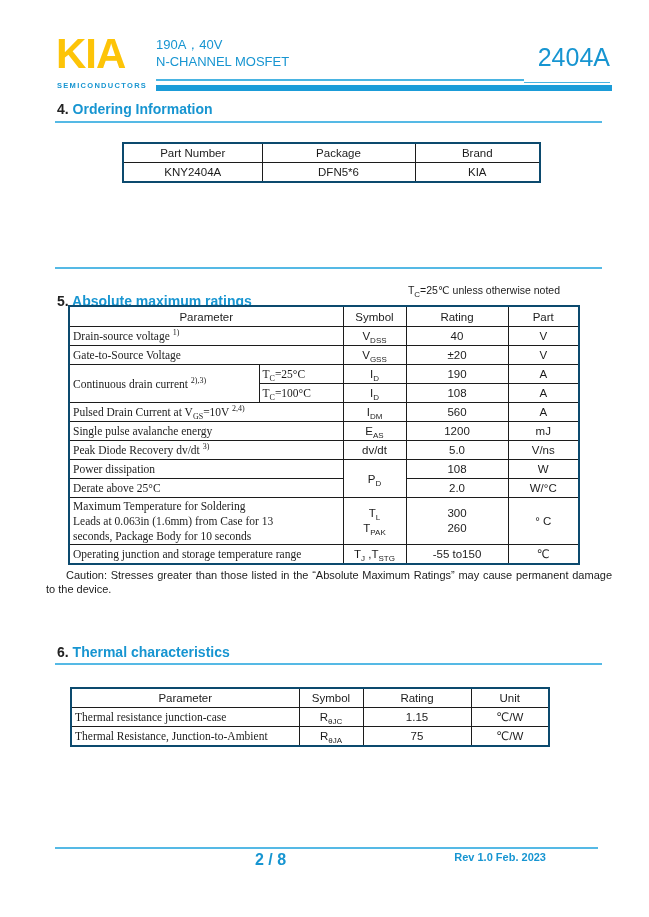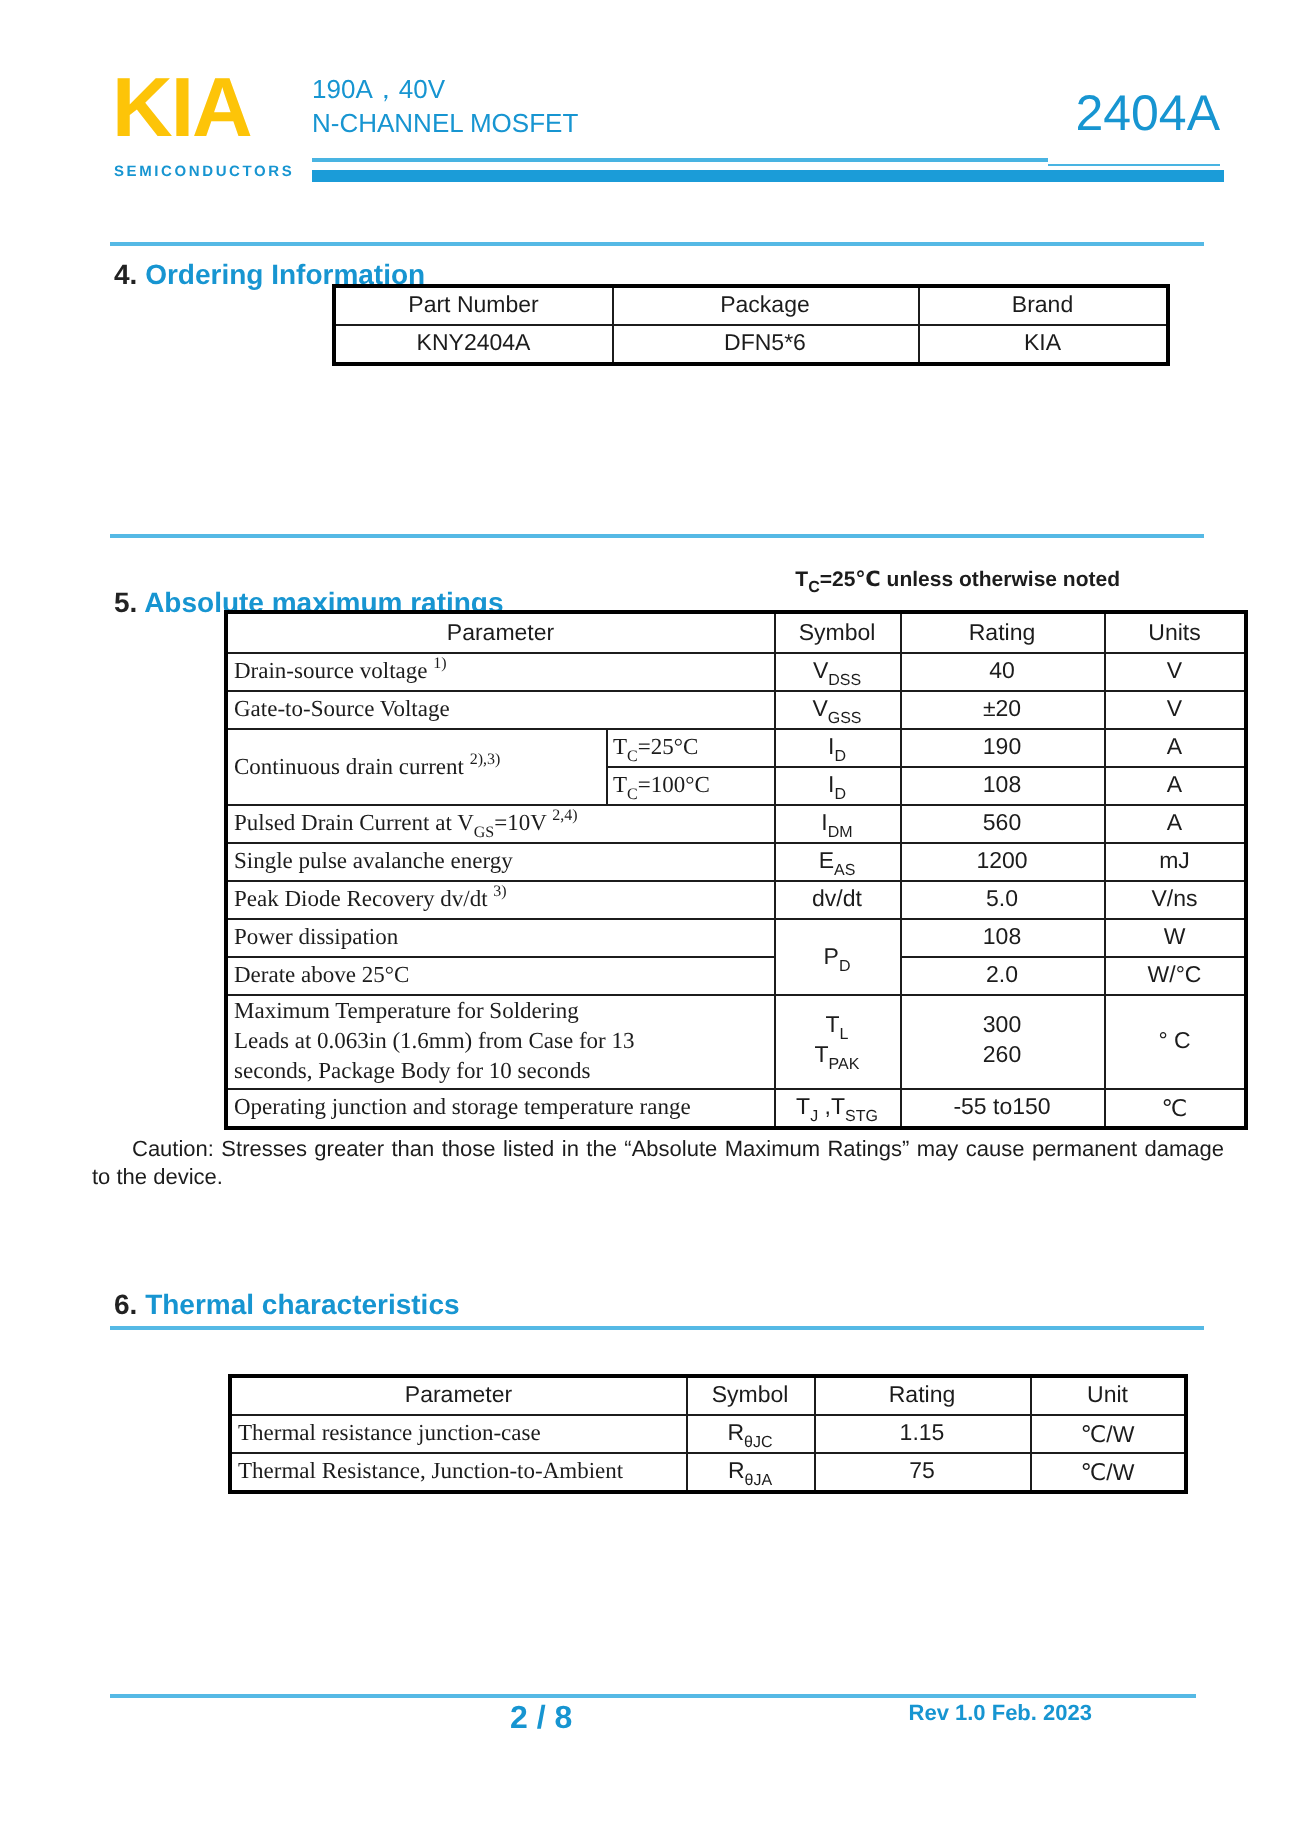--- a/index.html
+++ b/index.html
@@ -15,29 +15,29 @@
   .hline2{position:absolute;left:524px;top:82px;width:86px;height:1px;background:#49b4e2;}
   .hbar{position:absolute;left:156px;top:85px;width:456px;height:6px;background:#1b9cd8;}
 
   
   .sec{position:absolute;left:57px;font-size:14px;font-weight:700;white-space:nowrap;}
   .sec .num{color:#222;}
   .sec .title{color:#1795d1;}
   .rule{position:absolute;left:55px;width:547px;height:2px;background:#55b9e5;}
 
   
-  table.tbl{border-collapse:collapse;table-layout:fixed;position:absolute;background:#fff;border:2px solid #000000;margin-left:44px;}
+  table.tbl{border-collapse:collapse;table-layout:fixed;position:absolute;background:#fff;border:2px solid #0c4a6e;}
   table.tbl td{border:1px solid #1c1c1c;font-size:11.5px;color:#1c1c1c;height:18px;padding:0 3px;vertical-align:middle;overflow:hidden;}
   td.c{text-align:center;padding:0;}
   td.l{text-align:left;padding-left:5px;font-family:Liberation Serif, serif;}
   td.ml{white-space:normal;line-height:15px;font-size:11px;padding-top:2px;padding-bottom:2px;}
   sup{font-size:8px;vertical-align:super;line-height:0;}
   sub{font-size:8px;vertical-align:sub;line-height:0;}
 
-  .note{position:absolute;right:89px;top:284px;font-size:10.5px;color:#1c1c1c;font-weight:bold;}
+  .note{position:absolute;right:89px;top:284px;font-size:10.5px;color:#1c1c1c;}
   .caution{position:absolute;left:46px;top:569px;width:566px;font-size:11px;line-height:13.5px;text-indent:20px;text-align:justify;color:#1c1c1c;margin:0;}
 
   
   .f-line{position:absolute;left:55px;top:847px;width:543px;height:2px;background:#55b9e5;}
   .f-page{position:absolute;left:255px;top:851px;width:60px;text-align:left;font-size:16px;font-weight:700;color:#1795d1;}
   .f-rev{position:absolute;right:103px;top:851px;font-size:11px;font-weight:700;color:#1795d1;}
 </style>
 </head>
 <body>
 
@@ -47,21 +47,21 @@
   <div class="logo-sub">SEMICONDUCTORS</div>
   <div class="spec">
     <div>190A，40V</div>
     <div>N-CHANNEL MOSFET</div>
   </div>
   <div class="partnum">2404A</div>
   <div class="hline1"></div>
   <div class="hline2"></div>
   <div class="hbar"></div>
 
-  <div class="sec" style="top:101px;margin-top:28px;">
+  <div class="sec" style="top:101px;">
     <span class="num">4.</span>
     <span class="title">Ordering Information</span>
   </div>
   <div class="rule" style="top:121px;"></div>
 
   <table class="tbl" style="left:122px;top:142px;width:417px;">
     <colgroup>
         <col style="width:139px">
         <col style="width:153px">
         <col style="width:125px">
@@ -94,21 +94,21 @@
         <col style="width:84px">
         <col style="width:63px">
         <col style="width:102px">
         <col style="width:71px">
       </colgroup>
     <tbody>
         <tr>
       <td class="c" colspan="2" style="height:19px">Parameter</td>
       <td class="c">Symbol</td>
       <td class="c">Rating</td>
-      <td class="c">Units</td>
+      <td class="c">Part</td>
     </tr>
     <tr>
       <td class="l" colspan="2"><span>Drain-source voltage </span><sup>1)</sup></td>
       <td class="c"><span>V</span><sub>DSS</sub></td>
       <td class="c">40</td>
       <td class="c">V</td>
     </tr>
     <tr>
       <td class="l" colspan="2">Gate-to-Source Voltage</td>
       <td class="c"><span>V</span><sub>GSS</sub></td>

